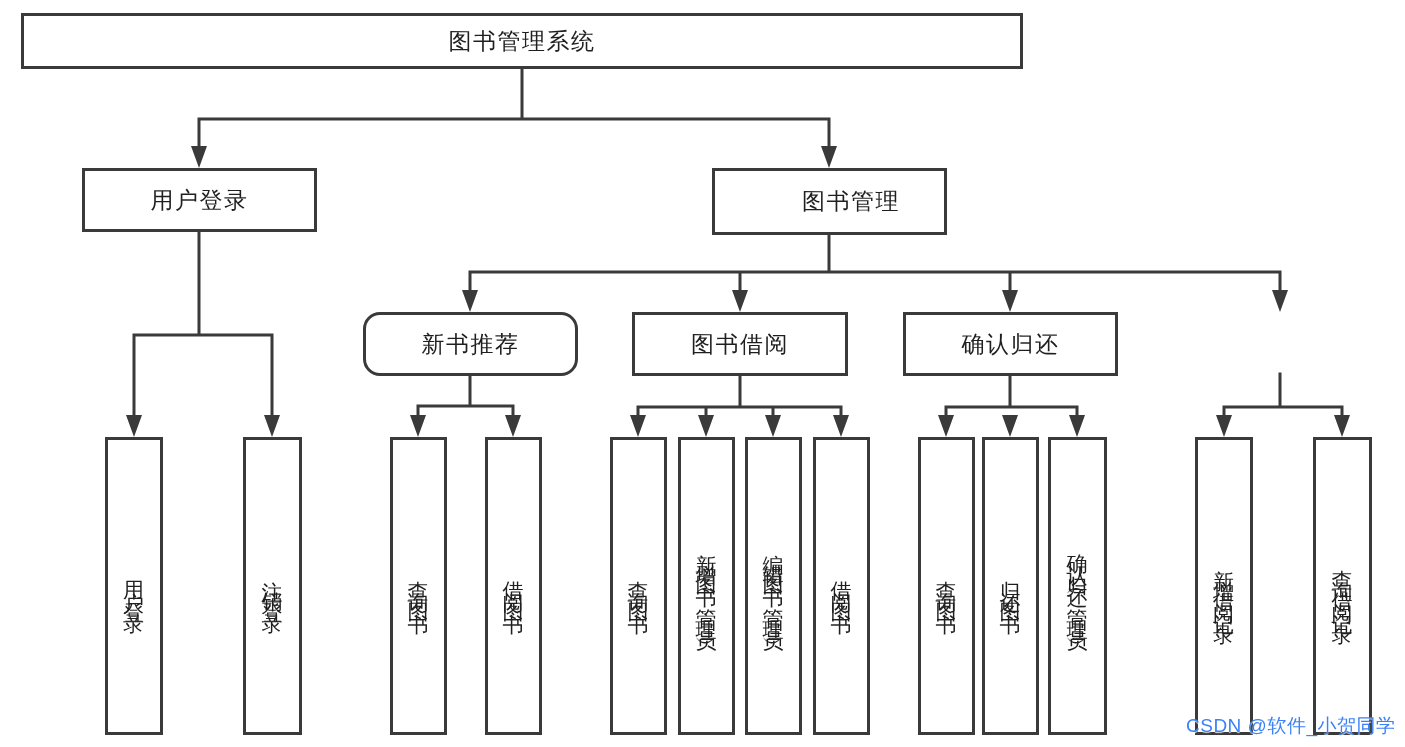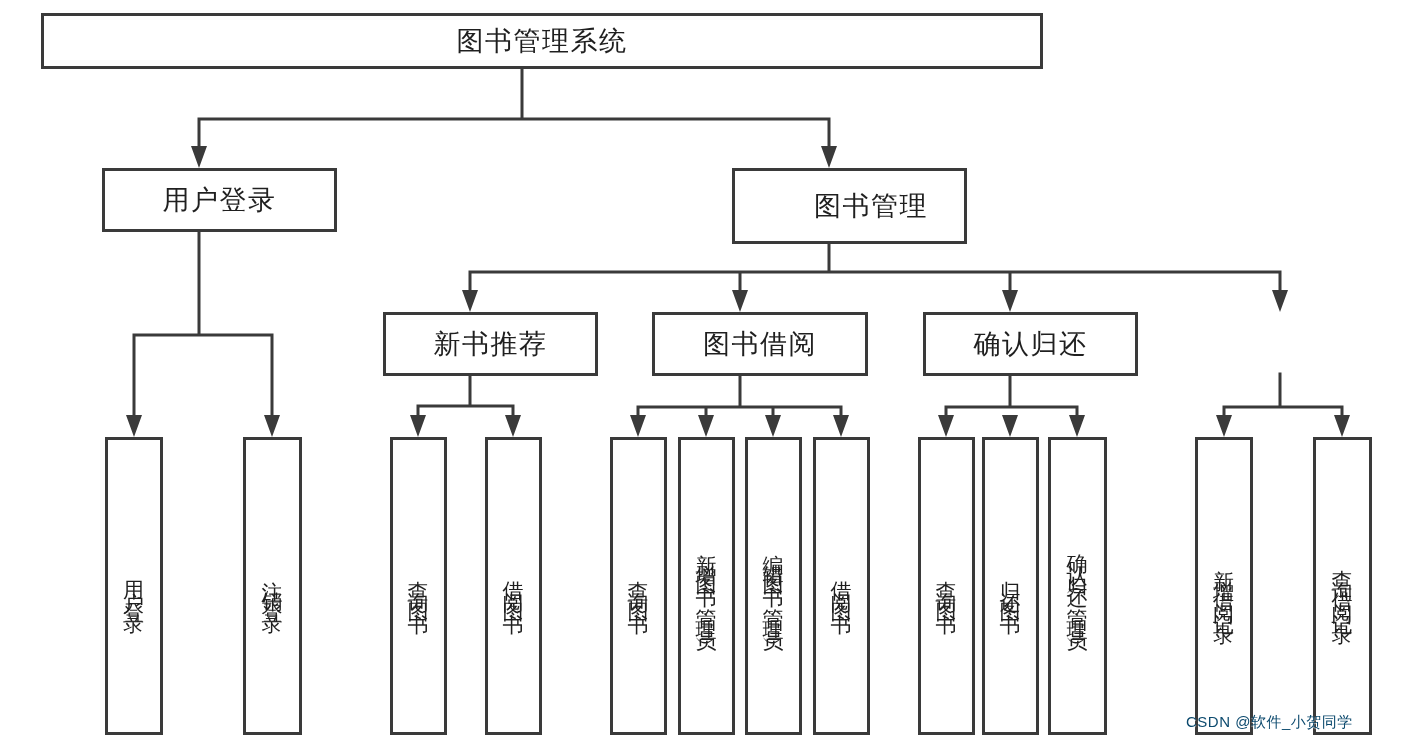--- a/index.html
+++ b/index.html
@@ -24,30 +24,29 @@
   }
   .node {
     position: absolute;
     box-sizing: border-box;
     background: #ffffff;
     border: 3px solid #3a3a3a;
     display: flex;
     align-items: center;
     justify-content: center;
     color: #1f1f1f;
-    font-size: 27px;
+    font-size: 23px;
     letter-spacing: 1.5px;
     white-space: nowrap;
-    margin-left: 20px;
   }
   .node.root  { left: 21px;   top: 13px;  width: 1002px; height: 56px; }
   .node.l2a   { left: 82px;   top: 168px; width: 235px;  height: 64px; }
-  .node.l2b   { left: 712px;  top: 168px; width: 235px;  height: 76px; padding-left: 43px; }
+  .node.l2b   { left: 712px;  top: 168px; width: 235px;  height: 67px; padding-left: 43px; }
   .node.l3    { top: 312px; width: 215px; height: 64px; }
-  .node.l3a   { left: 363px;  }
+  .node.l3a   { left: 363px; border-radius: 17px;  }
   .node.l3b   { left: 632px; width: 216px; text-align: right; }
   .node.l3c   { left: 903px;  }
   .node.l3d   { left: 1173px; }
   .leaf {
     position: absolute;
     box-sizing: border-box;
     top: 437px;
     height: 298px;
     background: #ffffff;
     border: 3px solid #3a3a3a;
@@ -75,23 +74,23 @@
   .lf8  { left: 813px;  width: 57px; }
   .lf9  { left: 918px;  width: 57px; }
   .lf10 { left: 982px;  width: 57px; }
   .lf11 { left: 1048px; width: 59px; }
   .lf12 { left: 1195px; width: 58px; }
   .lf13 { left: 1313px; width: 59px; }
   .watermark {
     position: absolute;
     left: 1186px;
     top: 713px;
-    font-size: 15px;
+    font-size: 19px;
     letter-spacing: 0.5px;
-    color: #0c4a6e;
+    color: #3b82f6;
     white-space: nowrap;
     z-index: 20;
     text-shadow: 0 1px 1px rgba(255,255,255,0.85);
   }
 </style>
 </head>
 <body>
 
 <div class="canvas">
 

